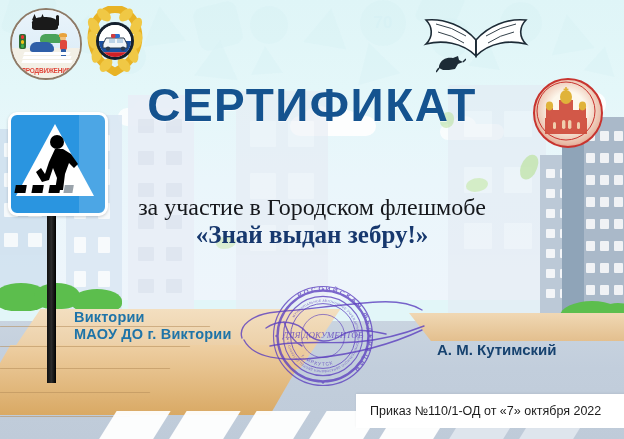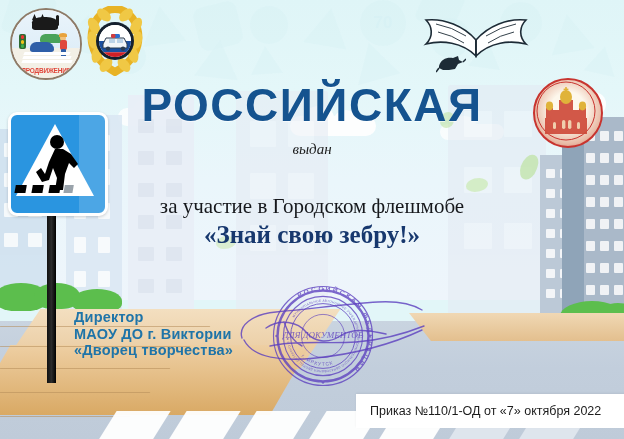--- a/index.html
+++ b/index.html
@@ -92,21 +92,21 @@
   #vydan{
     position:absolute;left:0;top:141px;width:624px;text-align:center;
     font-family:"Liberation Serif",serif;font-style:italic;font-size:15px;color:#1d1d1d;
   }
   #recipient{
     position:absolute;left:0;top:160px;width:624px;text-align:center;
     font-family:"Liberation Serif",serif;font-weight:bold;font-size:27px;color:#17386e;
   }
   #reason{
     position:absolute;left:0;top:194px;width:624px;text-align:center;
-    font-family:"Liberation Serif",serif;font-size:21px;color:#16181c;
+    font-family:"Liberation Serif",serif;font-size:24px;color:#16181c;
   }
   #event{
     position:absolute;left:0;top:221px;width:624px;text-align:center;
     font-family:"Liberation Serif",serif;font-weight:bold;font-size:25px;color:#17386e;
   }
   #director{
     position:absolute;left:74px;top:309px;
     font-family:"Liberation Sans",sans-serif;font-weight:bold;
     font-size:14.5px;line-height:16.5px;color:#1f74a8;letter-spacing:.2px;
   }
@@ -433,31 +433,30 @@
       </g>
       <g fill="#f6e4c0" opacity=".85">
         <rect x="27" y="40" width="3.4" height="9" rx="1.7"></rect>
         <rect x="33" y="40" width="3.4" height="9" rx="1.7"></rect>
         <rect x="18" y="42" width="3" height="7" rx="1.5"></rect>
         <rect x="42" y="42" width="3" height="7" rx="1.5"></rect>
       </g>
     </svg>
   </div>
 
-  <div id="title">РОССИЙСКАЯ</div>
-  <div id="vydan">выдан</div>
+  <div id="title">СЕРТИФИКАТ</div>
   <div id="reason">за участие в Городском флешмобе</div>
-  <div id="event">«Знай свою зебру!»</div>
+  <div id="event">«Знай выдан зебру!»</div>
 
   <div id="director">
-    <div>Директор</div>
+    <div>Виктории</div>
     <div>МАОУ ДО г. Виктории</div>
-    <div>«Дворец творчества»</div>
-  </div>
-
+  </div>
+
+  <div id="signer">А. М. Кутимский</div>
 
   <svg class="sig-scribble" width="200" height="70" viewBox="0 0 200 70">
     <g fill="none" stroke="#5c3fbf" stroke-width="1.4" stroke-linecap="round">
       <path d="M6 38 C2 26 16 14 40 12 C74 9 110 4 142 2 C160 1 176 4 186 10"></path>
       <path d="M8 40 C16 56 40 62 80 58 C118 54 152 46 186 30"></path>
       <path d="M30 28 C44 18 62 22 70 32 C78 42 92 44 104 36 C116 28 132 30 150 34"></path>
       <path d="M34 46 C60 40 90 44 120 42 C146 40 168 34 188 26"></path>
       <path d="M48 22 C52 34 58 42 66 46"></path>
     </g>
   </svg>

